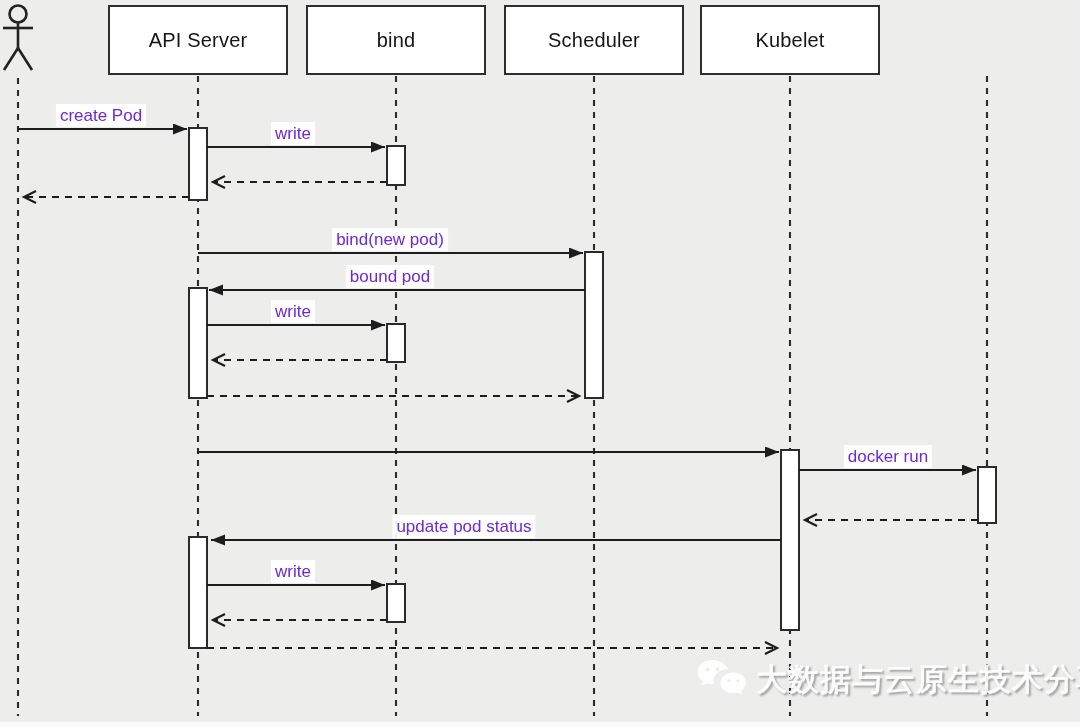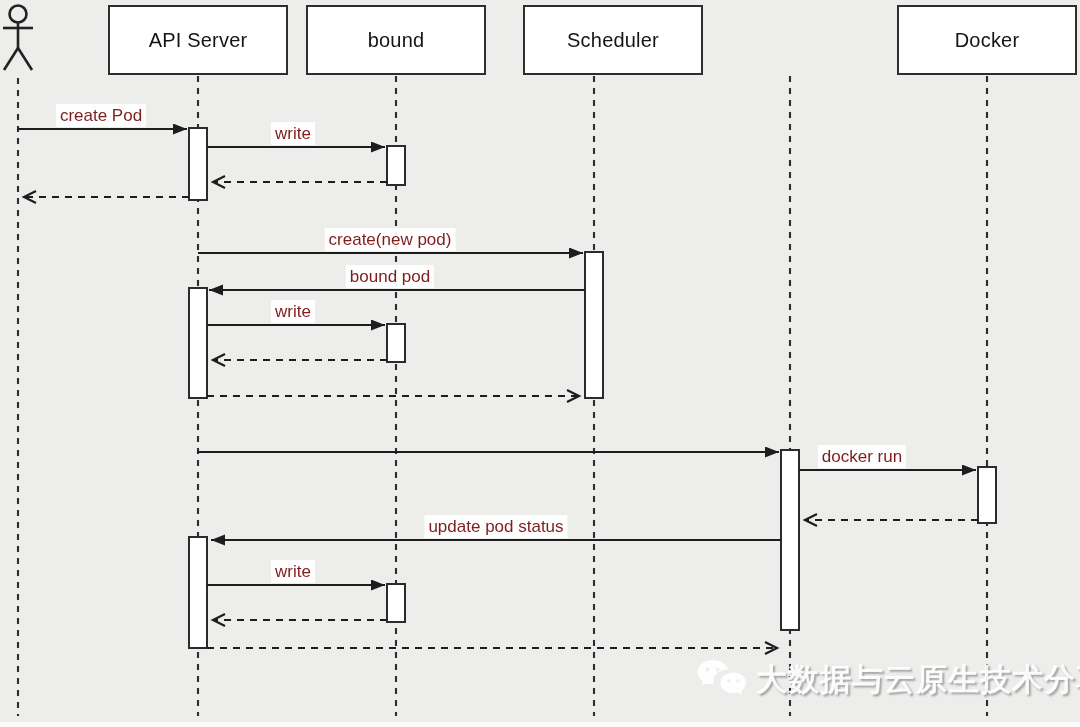--- a/index.html
+++ b/index.html
@@ -10,21 +10,21 @@
   }
   #diagram-svg{position:absolute;left:0;top:0;width:1080px;height:727px;}
   .pbox{
     position:absolute;top:5px;width:180px;height:70px;box-sizing:border-box;
     background:#ffffff;border:2px solid #2e2e2e;
     display:flex;align-items:center;justify-content:center;
     font-size:20px;color:#151515;letter-spacing:.2px;
   }
   .msg-label{
     position:absolute;transform:translateX(-50%);
-    font-size:17px;color:#7f1d1d;background:rgba(255,255,255,.93);
+    font-size:17px;color:#6d28d9;background:rgba(255,255,255,.93);
     padding:1px 4px;line-height:1.25;white-space:nowrap;
   }
   #watermark{
     position:absolute;left:696px;top:658px;display:flex;align-items:center;gap:8px;
     pointer-events:none;
   }
   #watermark .wm-text{
     font-size:31px;font-weight:bold;color:rgba(255,255,255,.92);
     text-shadow:2px 2px 2px rgba(110,110,110,.55);
     white-space:nowrap;letter-spacing:1px;
@@ -95,36 +95,36 @@
       <line x1="978" y1="520" x2="805" y2="520" marker-end="url(#mO)"></line>
       <line x1="387" y1="620" x2="213" y2="620" marker-end="url(#mO)"></line>
       <line x1="207" y1="648" x2="777" y2="648" marker-end="url(#mO)"></line>
     </g>
   </svg>
 
   <div class="pbox" style="left:108px">
     <span>API Server</span>
   </div>
   <div class="pbox" style="left:306px">
-    <span>bound</span>
+    <span>bind</span>
   </div>
-  <div class="pbox" style="left:523px">
+  <div class="pbox" style="left:504px">
     <span>Scheduler</span>
   </div>
-  <div class="pbox" style="left:897px">
-    <span>Docker</span>
+  <div class="pbox" style="left:700px">
+    <span>Kubelet</span>
   </div>
 
   <div class="msg-label" style="left:101px;top:104px">create Pod</div>
   <div class="msg-label" style="left:293px;top:122px">write</div>
-  <div class="msg-label" style="left:390px;top:228px">create(new pod)</div>
+  <div class="msg-label" style="left:390px;top:228px">bind(new pod)</div>
   <div class="msg-label" style="left:390px;top:265px">bound pod</div>
   <div class="msg-label" style="left:293px;top:300px">write</div>
-  <div class="msg-label" style="left:862px;top:445px">docker run</div>
-  <div class="msg-label" style="left:496px;top:515px">update pod status</div>
+  <div class="msg-label" style="left:888px;top:445px">docker run</div>
+  <div class="msg-label" style="left:464px;top:515px">update pod status</div>
   <div class="msg-label" style="left:293px;top:560px">write</div>
 
   <div id="watermark">
     <svg width="52" height="44" viewBox="0 0 52 44">
       <g fill="rgba(255,255,255,0.93)">
         <path d="M16.5,2 C8,2 1.5,7.4 1.5,14.1 c0,3.8 2.1,7.1 5.4,9.3 l-1.4,4.4 4.9-2.5 c1.9,0.6 3.9,0.9 6.1,0.9 0.5,0 1,0 1.5-0.1 -0.3-1-0.5-2-0.5-3.1 0-6.3 6-11.4 13.4-11.4 0.4,0 0.8,0 1.2,0.1 C30.3,6.2 24,2 16.5,2 Z"></path>
         <path d="M37.4,14.6 c-7.2,0-13,4.6-13,10.3 0,5.7 5.8,10.3 13,10.3 1.5,0 3-0.2 4.3-0.6 l4.6,2.4 -1.3-4.1 c2.9-1.9 4.8-4.8 4.8-8 C49.8,19.2 44.6,14.6 37.4,14.6 Z"></path>
       </g>
       <g fill="#ededec">
         <circle cx="11.5" cy="11.5" r="1.9"></circle>

